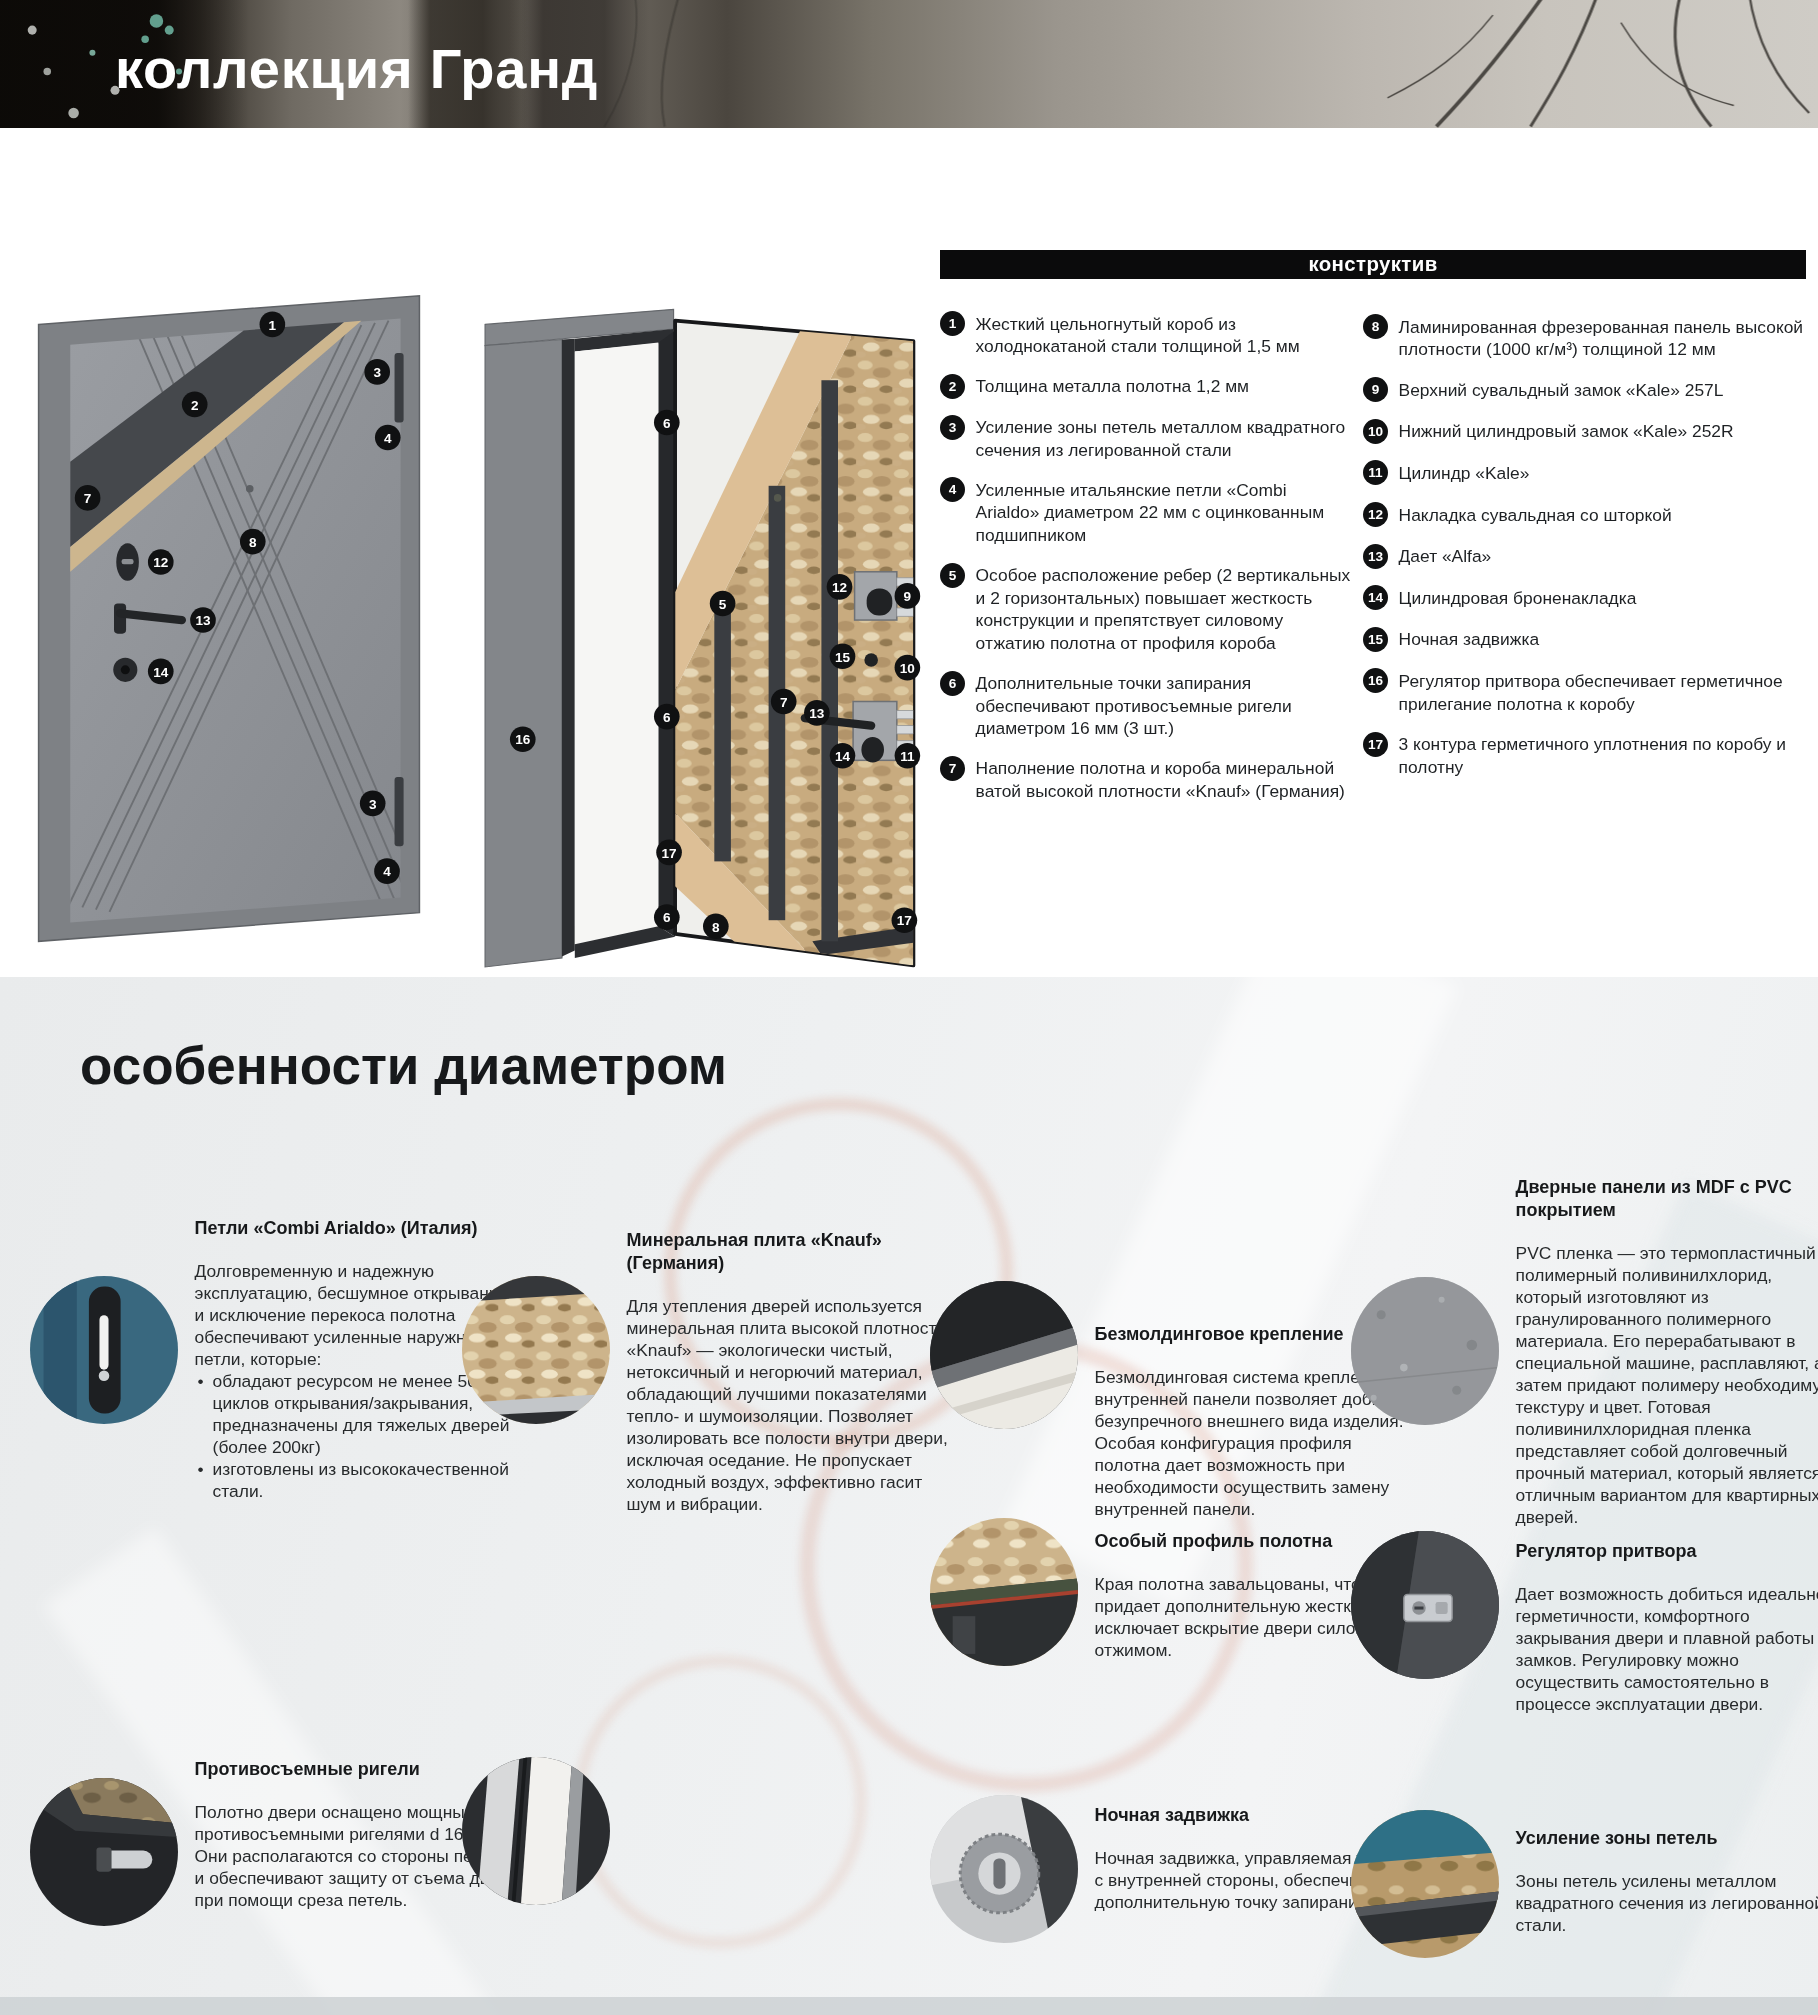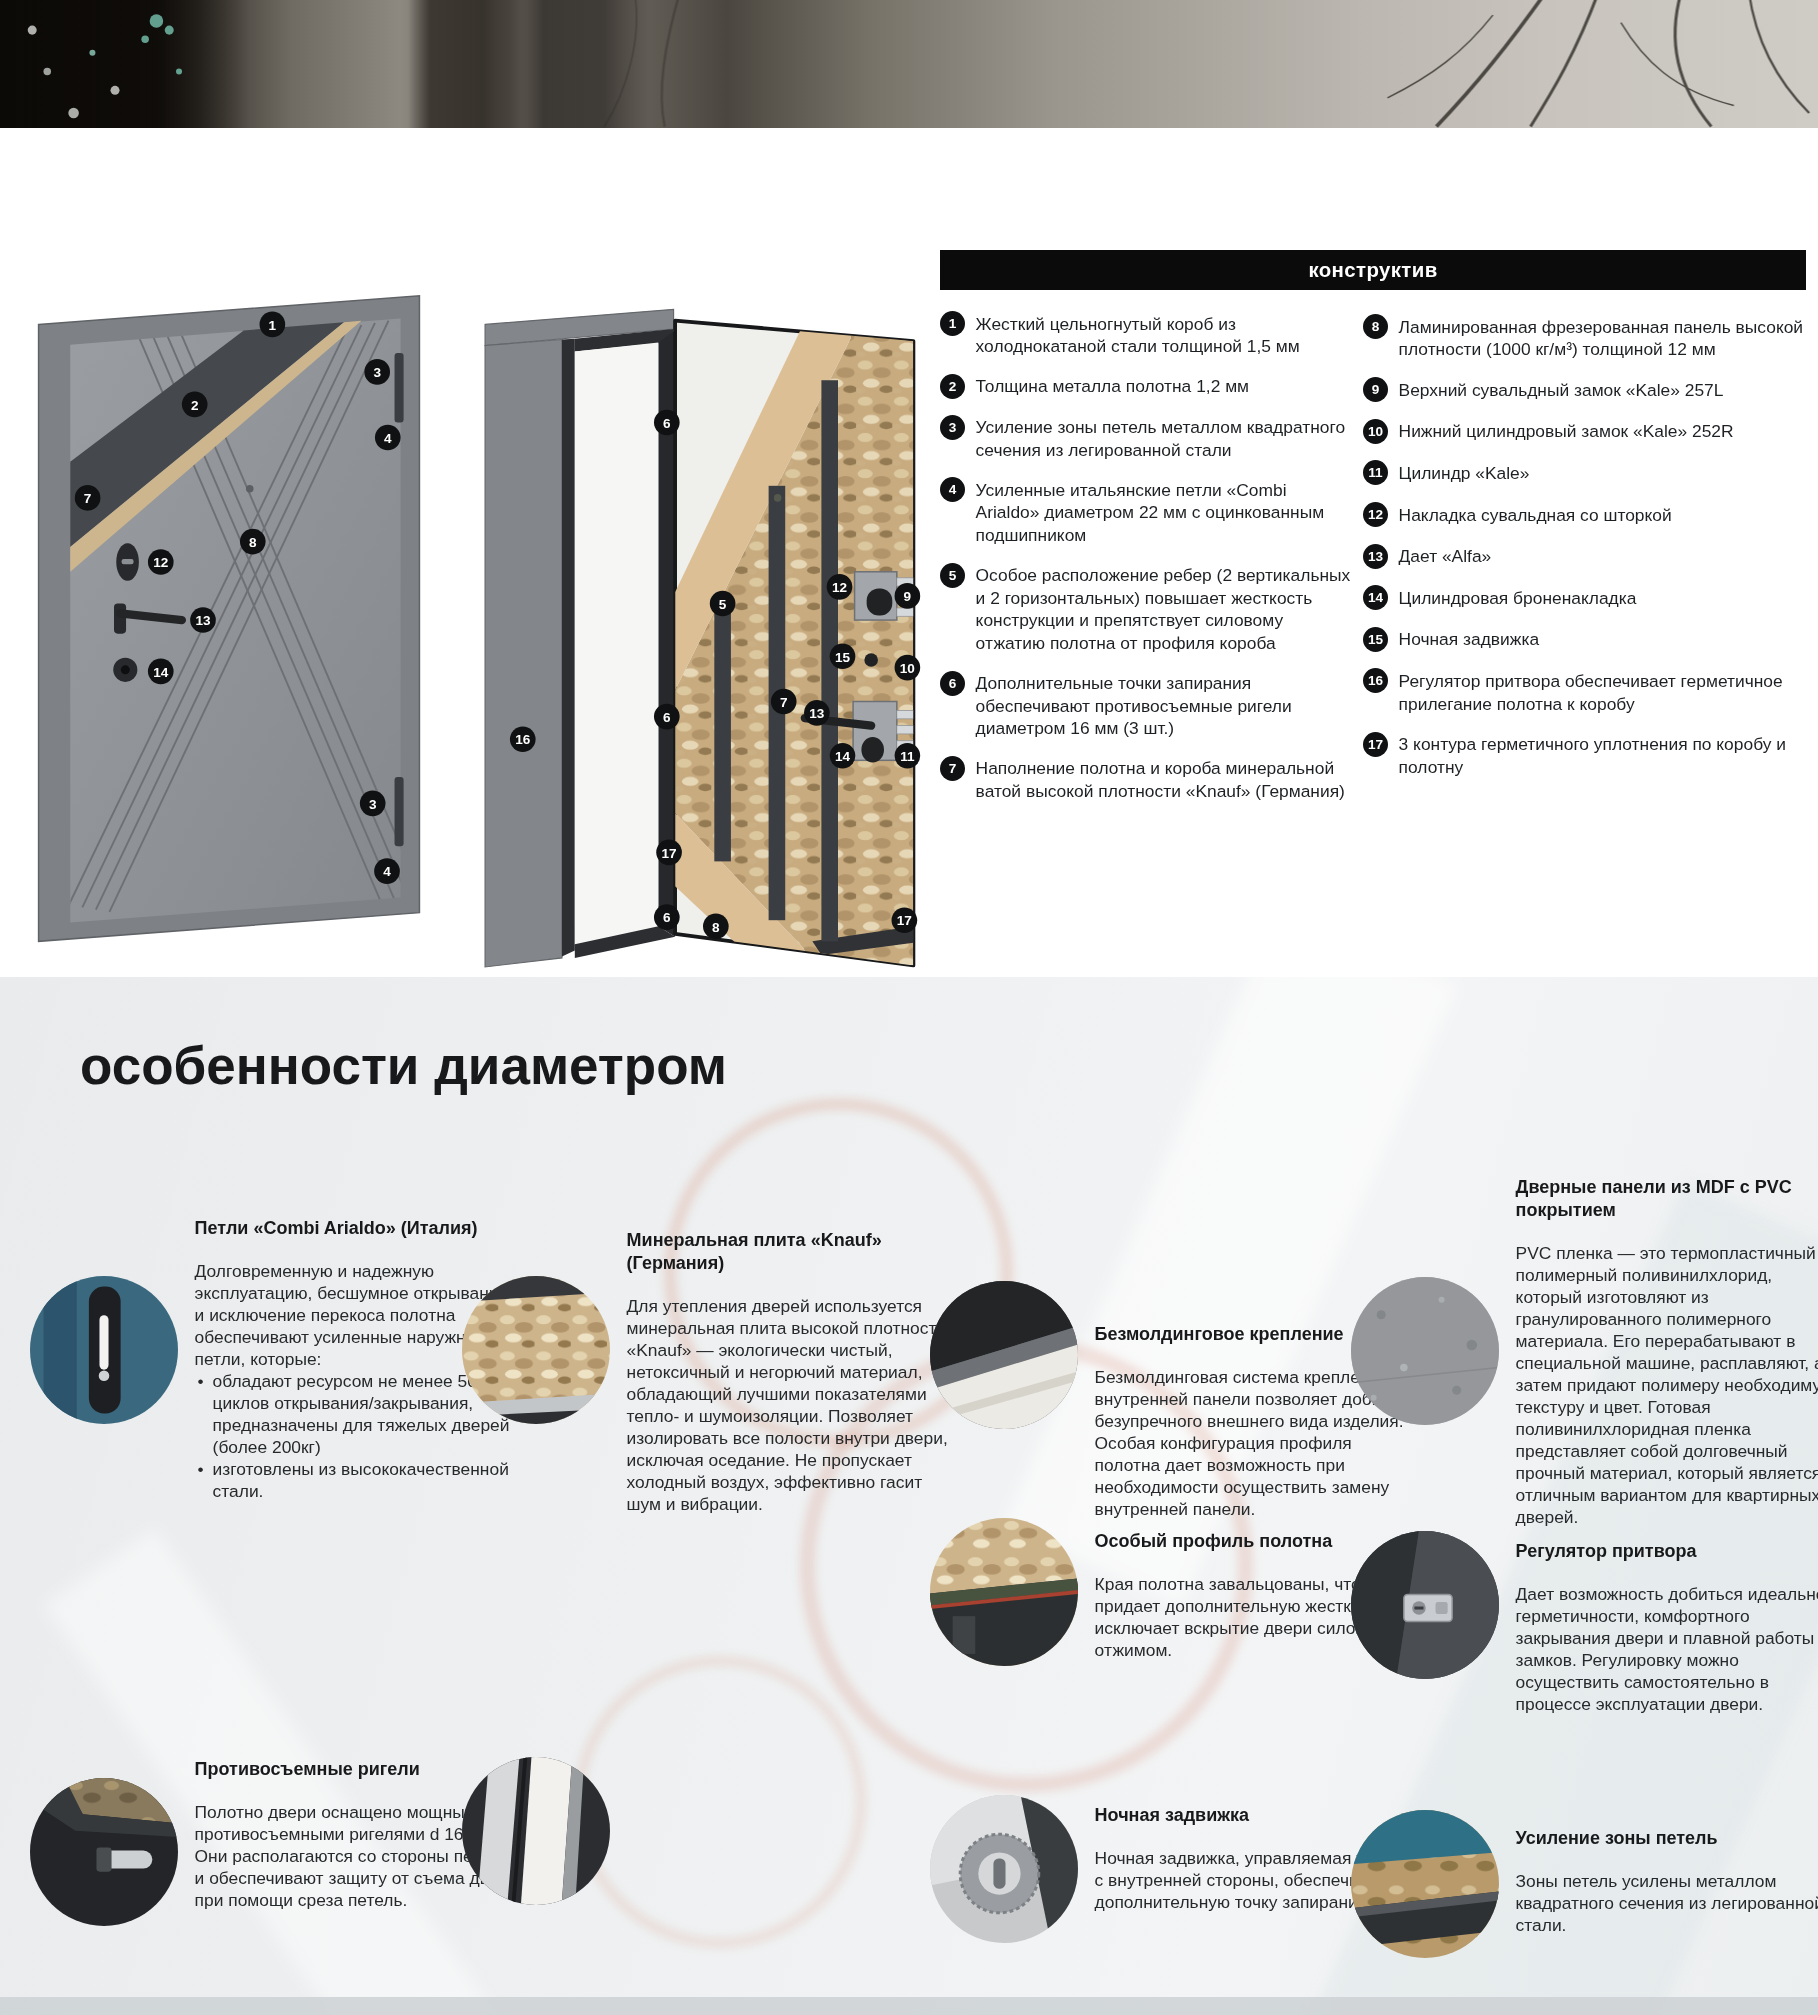--- a/index.html
+++ b/index.html
@@ -11,21 +11,21 @@
       linear-gradient(90deg,#181510 0%,#241f19 7%,#3a352e 11%,#6f6a62 16%,#8d8880 22%,
         #56514a 28%,#6e6961 33%,#4b463f 40%,#787369 48%,#9a958d 58%,#aaa59d 66%,
         #bcb7b0 75%,#c8c4bd 85%,#cfccc6 100%);}
   .hero .trunks{position:absolute;inset:0;
     background:
       linear-gradient(90deg,rgba(10,8,6,.85) 0px,rgba(10,8,6,.85) 158px,rgba(0,0,0,0) 249px),
       linear-gradient(90deg,rgba(0,0,0,0) 408px,rgba(40,36,30,.75) 430px,rgba(40,36,30,.75) 483px,rgba(0,0,0,0) 528px),
       linear-gradient(90deg,rgba(0,0,0,0) 521px,rgba(52,48,44,.8) 543px,rgba(52,48,44,.8) 604px,rgba(0,0,0,0) 649px);}
   .hero-title{position:absolute;left:115px;top:36px;font-size:56px;font-weight:700;color:#ffffff;letter-spacing:0.8px;}
   
-  .cbar{position:absolute;left:940px;top:250px;width:866px;height:40px;background:#0b0b0c;
+  .cbar{position:absolute;left:940px;top:250px;width:866px;height:29px;background:#0b0b0c;
         display:flex;align-items:center;justify-content:center;}
   .cbar span{color:#ffffff;font-size:20.4px;font-weight:700;letter-spacing:0.4px;}
   .clist{position:absolute;display:flex;flex-direction:column;}
   .clist.left{left:940px;top:311px;width:414px;gap:16px;}
   .clist.right{left:1363px;top:314px;width:444px;gap:16.6px;}
   .citem{display:flex;align-items:flex-start;}
   .cnum{flex:none;width:25px;height:25px;border-radius:50%;background:#101112;color:#fff;
         display:flex;align-items:center;justify-content:center;font-size:13.6px;font-weight:700;margin:0 10.6px 0 0;}
   .ctext{font-size:17.4px;line-height:22.6px;color:#1e2124;padding-top:1.5px;}
   
@@ -87,20 +87,21 @@
           <circle cx="222" cy="40" r="6"></circle>
           <circle cx="190" cy="52" r="5"></circle>
         <circle cx="60" cy="95" r="5" fill="#cfd4cf"></circle>
           <circle cx="150" cy="120" r="6" fill="#e6e8e4"></circle>
         <circle cx="95" cy="150" r="7" fill="#dfe3de"></circle>
           <circle cx="235" cy="95" r="4"></circle>
         <circle cx="40" cy="40" r="6" fill="#e6e8e4"></circle>
           <circle cx="120" cy="70" r="4" fill="#9adcc8"></circle>
       </g>
     </svg>
+    <div class="hero-title">коллекция Гранд</div>
   </div>
 
   <div class="diagram">
     <svg viewBox="0 0 1200 960" width="906" height="724">
       <defs>
         <pattern id="wool" width="48" height="48" patternUnits="userSpaceOnUse">
           <rect width="48" height="48" fill="#c8ab7f"></rect>
           <ellipse cx="12" cy="10" rx="10" ry="6" fill="#dcc89f"></ellipse>
           <ellipse cx="34" cy="20" rx="12" ry="7" fill="#b2946a"></ellipse>
           <ellipse cx="20" cy="34" rx="11" ry="6" fill="#e6d7b6"></ellipse>

